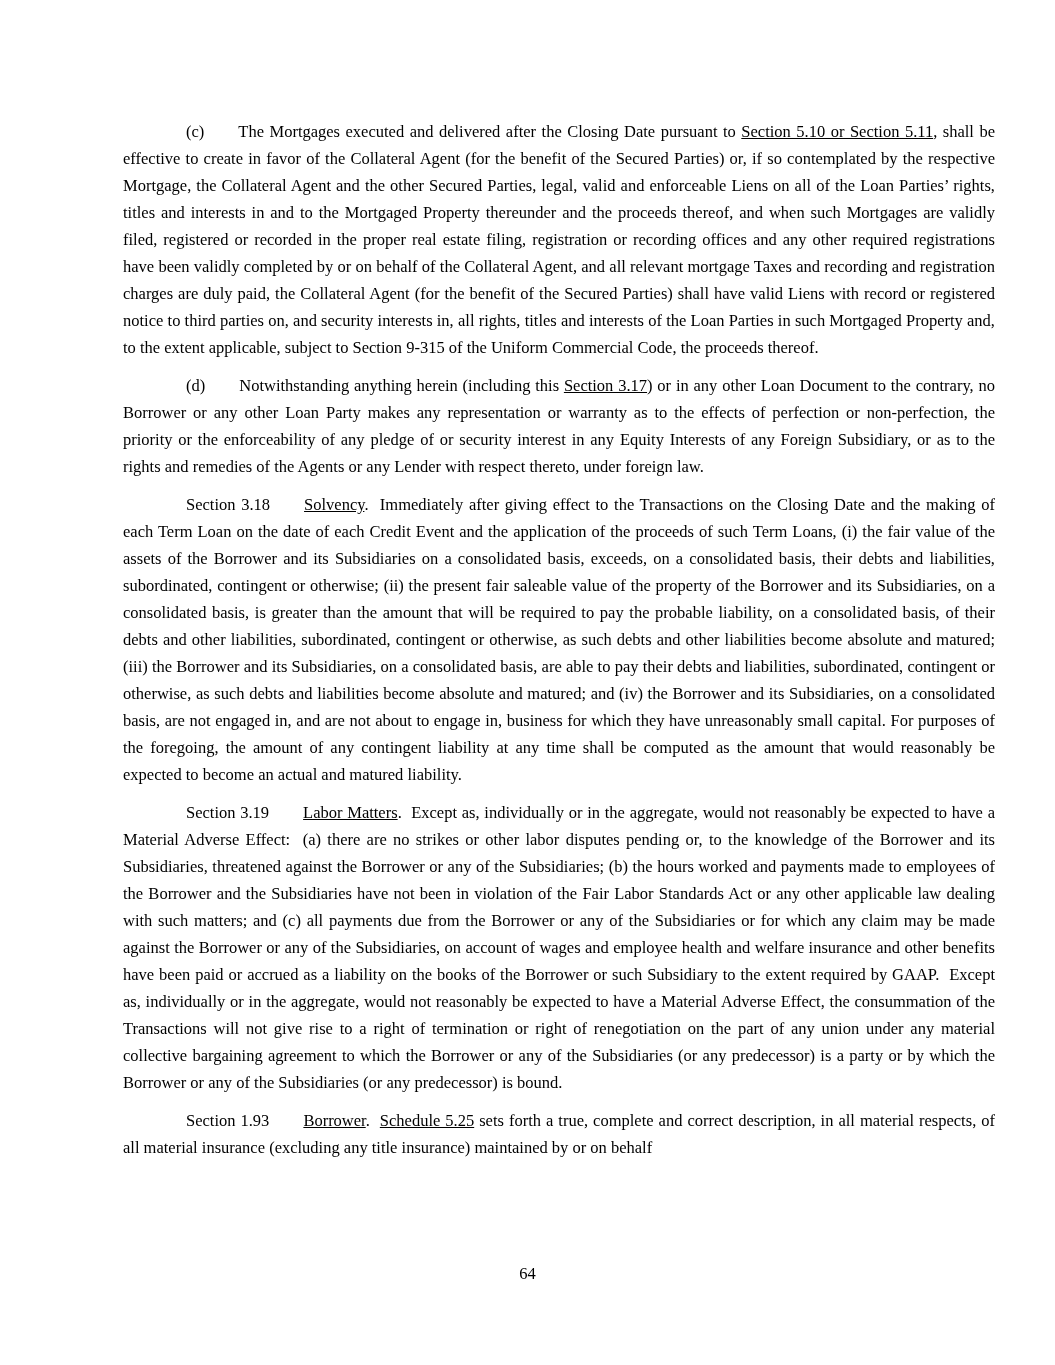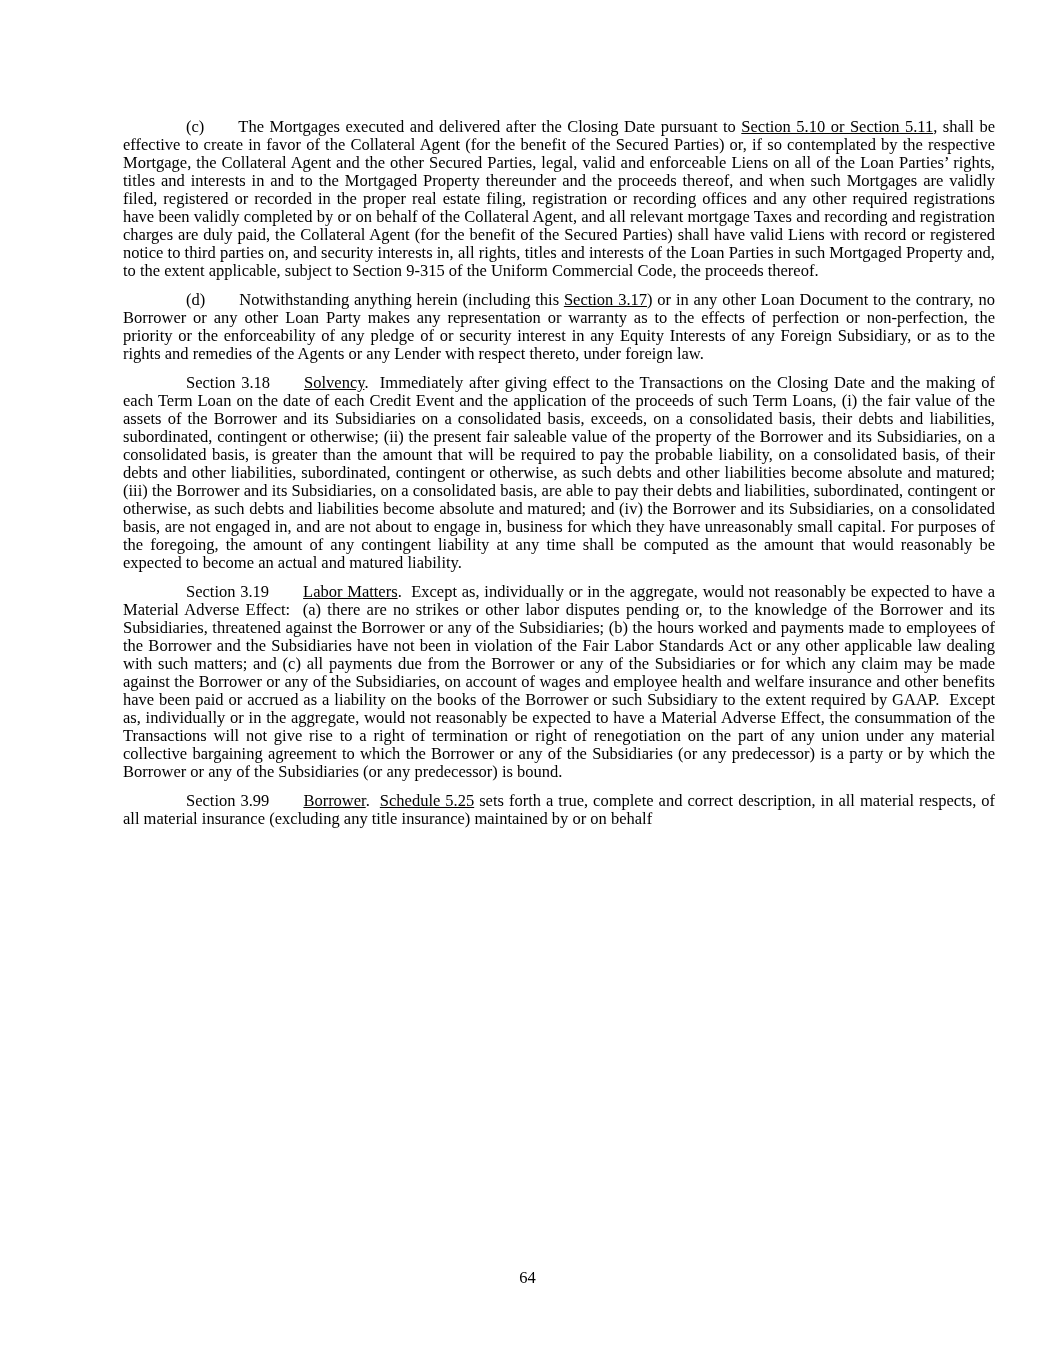--- a/index.html
+++ b/index.html
@@ -9,21 +9,21 @@
   }
   .page {
     position: relative;
     width: 1055px;
     height: 1365px;
     box-sizing: border-box;
     background: #ffffff;
     color: #000000;
     font-family: "Liberation Serif", serif;
     font-size: 16.5px;
-    line-height: 18px;
+    line-height: 27px;
     padding: 118px 60px 0 123px;
     overflow: hidden;
   }
   .body-text p {
     margin: 0 0 11px 0;
     text-align: justify;
     text-indent: 63px;
   }
   .u {
     text-decoration: underline;
@@ -43,16 +43,16 @@
 </style>
 </head>
 <body>
 
 <div class="page">
   <div class="body-text">
     <p><span>(c)</span><span class="tab"></span><span>The Mortgages executed and delivered after the Closing Date pursuant to </span><span class="u">Section 5.10 or Section 5.11</span><span>, shall be effective to create in favor of the Collateral Agent (for the benefit of the Secured Parties) or, if so contemplated by the respective Mortgage, the Collateral Agent and the other Secured Parties, legal, valid and enforceable Liens on all of the Loan Parties’ rights, titles and interests in and to the Mortgaged Property thereunder and the proceeds thereof, and when such Mortgages are validly filed, registered or recorded in the proper real estate filing, registration or recording offices and any other required registrations have been validly completed by or on behalf of the Collateral Agent, and all relevant mortgage Taxes and recording and registration charges are duly paid, the Collateral Agent (for the benefit of the Secured Parties) shall have valid Liens with record or registered notice to third parties on, and security interests in, all rights, titles and interests of the Loan Parties in such Mortgaged Property and, to the extent applicable, subject to Section 9-315 of the Uniform Commercial Code, the proceeds thereof.</span></p>
     <p><span>(d)</span><span class="tab"></span><span>Notwithstanding anything herein (including this </span><span class="u">Section 3.17</span><span>) or in any other Loan Document to the contrary, no Borrower or any other Loan Party makes any representation or warranty as to the effects of perfection or non-perfection, the priority or the enforceability of any pledge of or security interest in any Equity Interests of any Foreign Subsidiary, or as to the rights and remedies of the Agents or any Lender with respect thereto, under foreign law.</span></p>
     <p><span>Section 3.18</span><span class="tab"></span><span class="u">Solvency</span><span>.&nbsp; Immediately after giving effect to the Transactions on the Closing Date and the making of each Term Loan on the date of each Credit Event and the application of the proceeds of such Term Loans, (i) the fair value of the assets of the Borrower and its Subsidiaries on a consolidated basis, exceeds, on a consolidated basis, their debts and liabilities, subordinated, contingent or otherwise; (ii) the present fair saleable value of the property of the Borrower and its Subsidiaries, on a consolidated basis, is greater than the amount that will be required to pay the probable liability, on a consolidated basis, of their debts and other liabilities, subordinated, contingent or otherwise, as such debts and other liabilities become absolute and matured; (iii) the Borrower and its Subsidiaries, on a consolidated basis, are able to pay their debts and liabilities, subordinated, contingent or otherwise, as such debts and liabilities become absolute and matured; and (iv) the Borrower and its Subsidiaries, on a consolidated basis, are not engaged in, and are not about to engage in, business for which they have unreasonably small capital. For purposes of the foregoing, the amount of any contingent liability at any time shall be computed as the amount that would reasonably be expected to become an actual and matured liability.</span></p>
     <p><span>Section 3.19</span><span class="tab"></span><span class="u">Labor Matters</span><span>.&nbsp; Except as, individually or in the aggregate, would not reasonably be expected to have a Material Adverse Effect:&nbsp; (a) there are no strikes or other labor disputes pending or, to the knowledge of the Borrower and its Subsidiaries, threatened against the Borrower or any of the Subsidiaries; (b) the hours worked and payments made to employees of the Borrower and the Subsidiaries have not been in violation of the Fair Labor Standards Act or any other applicable law dealing with such matters; and (c) all payments due from the Borrower or any of the Subsidiaries or for which any claim may be made against the Borrower or any of the Subsidiaries, on account of wages and employee health and welfare insurance and other benefits have been paid or accrued as a liability on the books of the Borrower or such Subsidiary to the extent required by GAAP.&nbsp; Except as, individually or in the aggregate, would not reasonably be expected to have a Material Adverse Effect, the consummation of the Transactions will not give rise to a right of termination or right of renegotiation on the part of any union under any material collective bargaining agreement to which the Borrower or any of the Subsidiaries (or any predecessor) is a party or by which the Borrower or any of the Subsidiaries (or any predecessor) is bound.</span></p>
-    <p><span>Section 3.99</span><span class="tab"></span><span class="u">Borrower</span><span>.&nbsp; </span><span class="u">Schedule 5.25</span><span> sets forth a true, complete and correct description, in all material respects, of all material insurance (excluding any title insurance) maintained by or on behalf</span></p>
+    <p><span>Section 1.93</span><span class="tab"></span><span class="u">Borrower</span><span>.&nbsp; </span><span class="u">Schedule 5.25</span><span> sets forth a true, complete and correct description, in all material respects, of all material insurance (excluding any title insurance) maintained by or on behalf</span></p>
   </div>
   <div class="page-number">64</div>
 </div>
 
 </body></html>

